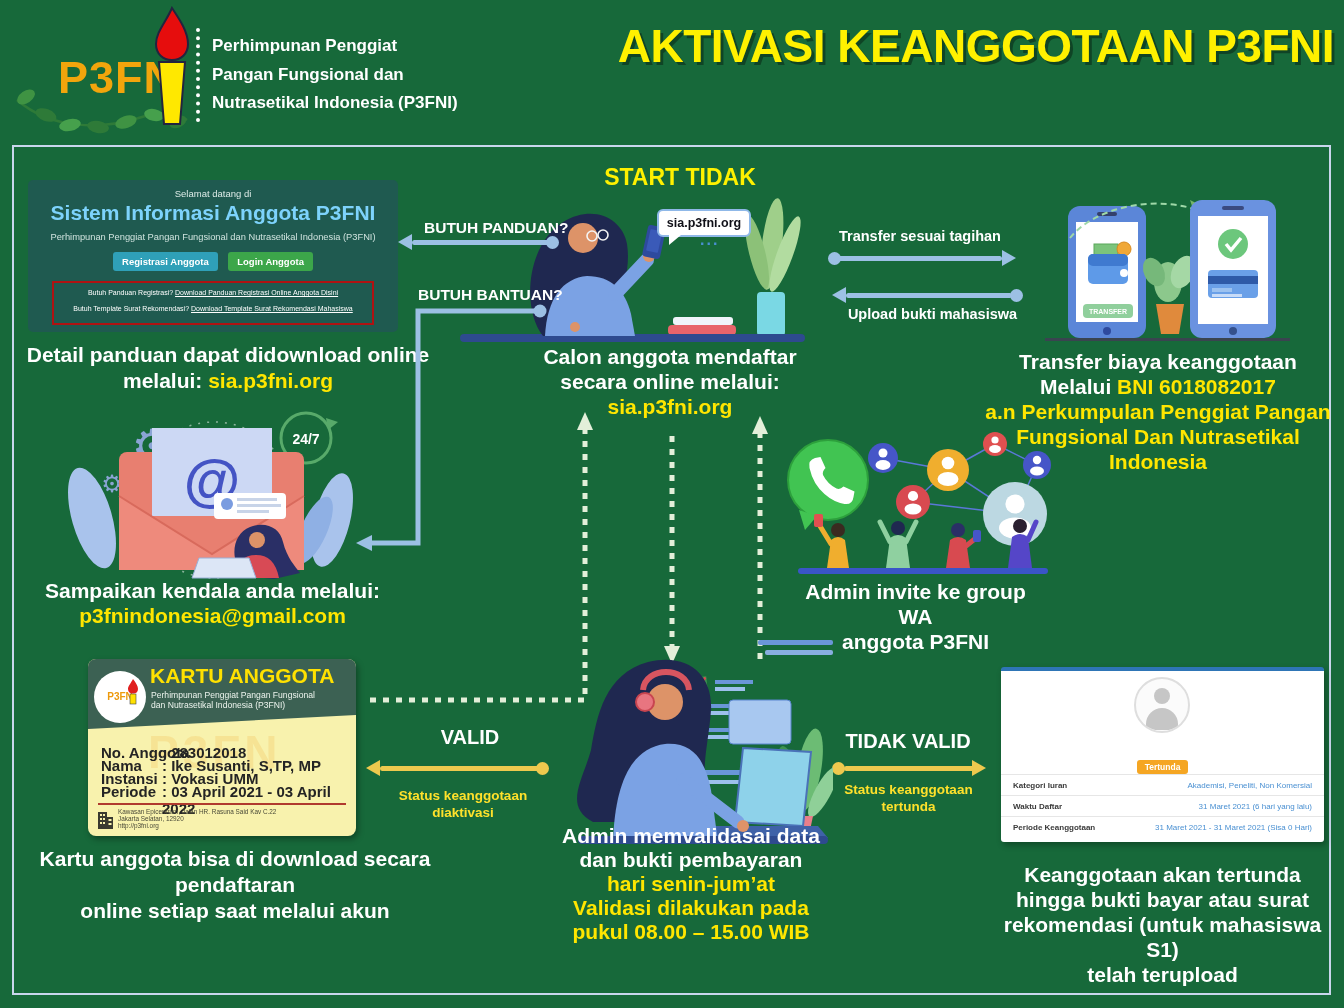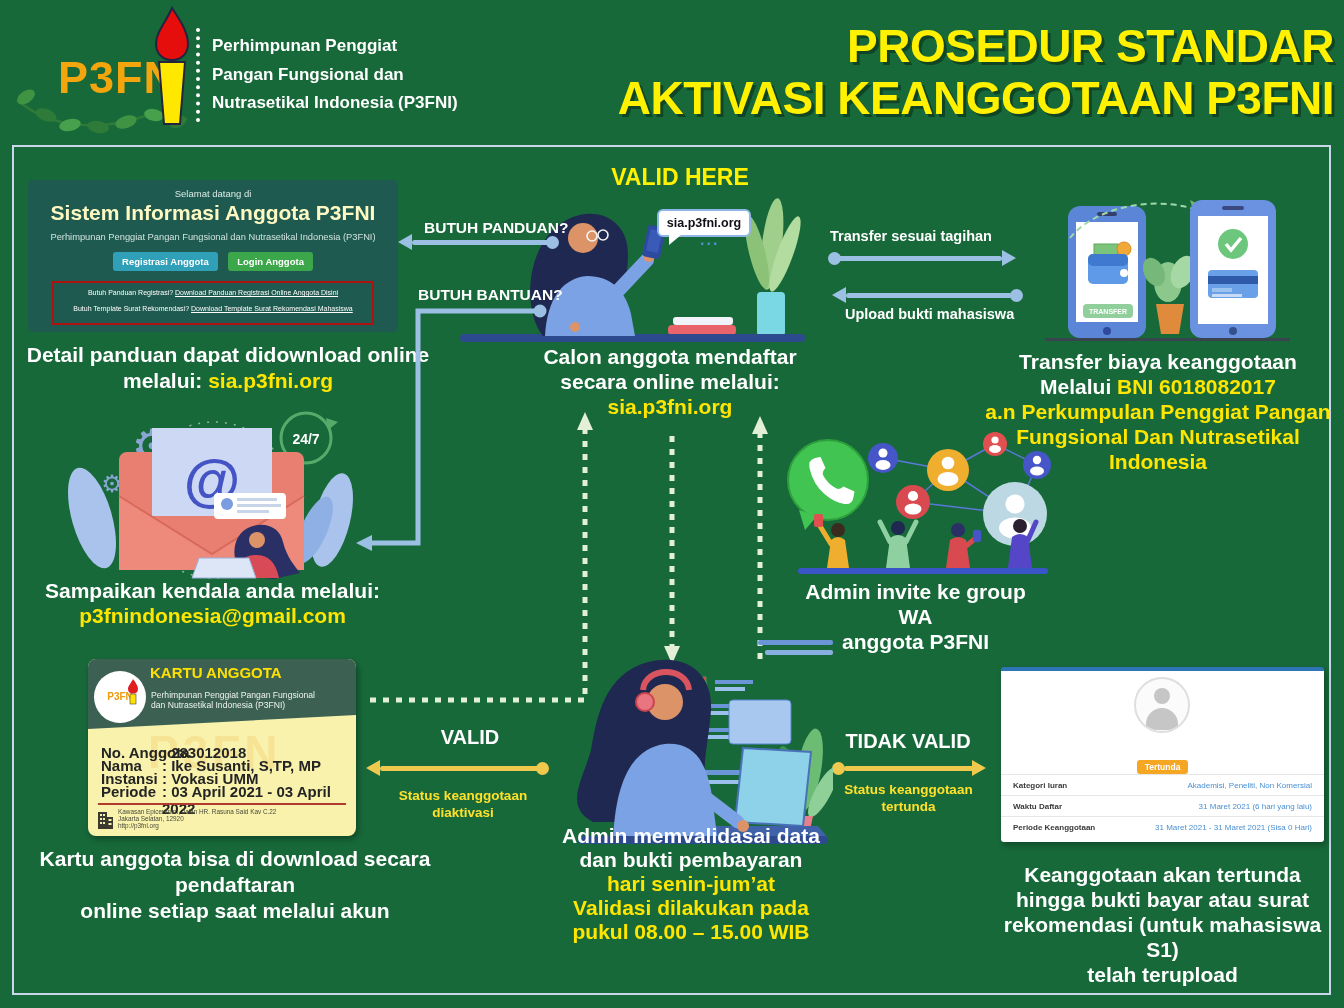--- a/index.html
+++ b/index.html
@@ -12,57 +12,57 @@
   .org-name{position:absolute;left:212px;top:32px;color:#fff;font-weight:bold;font-size:17px;line-height:28.5px;}
   .dotted-sep{position:absolute;left:196px;top:28px;height:94px;border-left:4px dotted #ffffff;}
   .poster-title{position:absolute;right:10px;top:20px;width:740px;text-align:right;color:#FFF100;
                 font-weight:bold;font-size:46px;line-height:52px;letter-spacing:-0.5px;
                 text-shadow:3px 3px 0 rgba(0,0,0,0.35);}
   .logo-text{position:absolute;left:58px;top:52px;font-size:45px;font-weight:bold;color:#F2A50C;letter-spacing:1px;}
   .main-border{position:absolute;left:12px;top:145px;width:1315px;height:846px;border:2px solid #C9D6EC;}
   
   .sia-card{position:absolute;left:28px;top:180px;width:370px;height:152px;background:#1F5A50;border-radius:5px;}
   .sia-welcome{position:absolute;left:0;top:8px;width:100%;text-align:center;color:#dcebe7;font-size:9.5px;}
-  .sia-title{position:absolute;left:0;top:21px;width:100%;text-align:center;color:#fef9c3;font-weight:bold;font-size:21px;}
+  .sia-title{position:absolute;left:0;top:21px;width:100%;text-align:center;color:#7dd3fc;font-weight:bold;font-size:21px;}
   .sia-sub{position:absolute;left:0;top:52px;width:100%;text-align:center;color:#cfe3de;font-size:9.3px;}
   .sia-btns{position:absolute;left:0;top:71px;width:100%;text-align:center;}
   .sia-btn{display:inline-block;font-size:9.5px;font-weight:bold;color:#fff;padding:4px 9px;border-radius:3px;margin:0 3px;}
   .sia-btn.reg{background:#2FA0B8;}
   .sia-btn.log{background:#3CA64A;}
   .sia-redbox{position:absolute;left:24px;top:101px;width:318px;height:40px;border:2px solid #B01212;}
   .sia-link-line{position:absolute;left:0;width:100%;text-align:center;color:#fff;font-size:7px;}
   .sia-link-line u{text-decoration:underline;}
   
   .dot{position:absolute;width:13px;height:13px;border-radius:50%;}
   .bg-blue{background:#9CC0E4;}
   .bg-gold{background:#EEC94E;}
   .line{position:absolute;height:5px;border-radius:3px;}
   .head{position:absolute;width:0;height:0;border-top:8px solid transparent;border-bottom:8px solid transparent;}
   .hl-blue{border-right:14px solid #9CC0E4;}
   .hr-blue{border-left:14px solid #9CC0E4;}
   .hl-gold{border-right:14px solid #EEC94E;}
   .hr-gold{border-left:14px solid #EEC94E;}
   .qlabel{position:absolute;color:#fff;font-weight:bold;font-size:15.5px;}
-  .tlabel{position:absolute;color:#fff;font-weight:bold;font-size:14.5px;}
+  .tlabel{position:absolute;color:#fff;font-weight:bold;font-size:14.5px;text-align:center;}
   .vlabel{position:absolute;color:#fff;font-weight:bold;font-size:20px;text-align:center;}
   .vstatus{position:absolute;color:#FFE12B;font-weight:bold;font-size:13.5px;line-height:17px;text-align:center;}
   
   .bubble{position:absolute;left:657px;top:209px;width:90px;height:24px;background:#fff;border:2px solid #8FB8E8;
           border-radius:6px;text-align:center;font-size:12.5px;font-weight:bold;color:#101018;line-height:24px;}
   .bubble-tail{position:absolute;left:10px;bottom:-10px;width:0;height:0;
                border-top:10px solid #fff;border-right:12px solid transparent;}
   .bubble-dots{position:absolute;left:700px;top:231px;color:#4A90D2;font-weight:bold;font-size:16px;letter-spacing:2px;}
   
   .kartu{position:absolute;left:88px;top:659px;width:268px;height:177px;background:#F8F2AD;border-radius:8px;
          overflow:hidden;box-shadow:2px 3px 6px rgba(0,0,0,0.35);}
   .kartu-head{position:absolute;left:0;top:0;width:100%;height:70px;background:#3C6153;
               -webkit-clip-path:polygon(0 0,100% 0,100% 80%,0 100%);clip-path:polygon(0 0,100% 0,100% 80%,0 100%);}
   .kartu-logo{position:absolute;left:6px;top:12px;width:52px;height:52px;background:#fff;border-radius:50%;}
   .kartu-logo-text{position:absolute;left:0;top:20px;width:100%;text-align:center;font-size:10px;font-weight:bold;color:#ED9A0D;}
-  .kartu-title{position:absolute;left:62px;top:5px;font-size:15px;font-weight:bold;color:#FFE100;}
+  .kartu-title{position:absolute;left:62px;top:5px;font-size:21px;font-weight:bold;color:#FFE100;}
   .kartu-sub{position:absolute;left:63px;top:31px;font-size:8.6px;color:#EDF4EE;line-height:10px;}
   .kartu-row{position:absolute;font-size:15px;font-weight:bold;color:#242424;}
   .kartu-wm{position:absolute;left:60px;top:66px;font-size:46px;font-weight:bold;color:rgba(240,170,50,0.20);letter-spacing:4px;}
   .kartu-line{position:absolute;left:10px;top:144px;width:248px;height:2px;background:#B03A2E;}
   .kartu-foot{position:absolute;left:30px;top:150px;font-size:6.4px;color:#4A4A38;line-height:6.8px;}
   
   .profile{position:absolute;left:1001px;top:667px;width:323px;height:171px;background:#fff;border-radius:3px;
            border-top:4px solid #2E75B6;box-shadow:2px 3px 6px rgba(0,0,0,0.3);}
   .avatar{position:absolute;left:133px;top:6px;width:52px;height:52px;border:2px solid #DEDEDE;border-radius:50%;background:#FBFBFB;overflow:hidden;}
   .avatar-head{position:absolute;left:18px;top:9px;width:16px;height:16px;border-radius:50%;background:#C6C6C6;}
@@ -96,21 +96,20 @@
       <path d="M30,2 C38,14 46,26 46,38 C46,48 39,54 30,54 C21,54 14,48 14,38 C14,26 24,16 30,2 Z" fill="#E60D0D" stroke="#23243F" stroke-width="2"></path>
       <path d="M17,56 L43,56 L38,118 L22,118 Z" fill="#FFE800" stroke="#23243F" stroke-width="2"></path>
     </svg>
     <div class="dotted-sep"></div>
     <div class="org-name">
       <div>Perhimpunan Penggiat</div>
       <div>Pangan Fungsional dan</div>
       <div>Nutrasetikal Indonesia (P3FNI)</div>
     </div>
     <div class="poster-title">
-      <div>PROSEDUR STANDAR</div>
       <div>AKTIVASI KEANGGOTAAN P3FNI</div>
     </div>
   </div>
 
   <div class="main-border"></div>
 
   <div class="sia-card">
     <div class="sia-welcome">Selamat datang di</div>
     <div class="sia-title">Sistem Informasi Anggota P3FNI</div>
     <div class="sia-sub">Perhimpunan Penggiat Pangan Fungsional dan Nutrasetikal Indonesia (P3FNI)</div>
@@ -126,21 +125,21 @@
         <span>Butuh Template Surat Rekomendasi? </span><u>Download Template Surat Rekomendasi Mahasiswa</u>
       </div>
     </div>
   </div>
 
   <div class="cap" style="left:18px;top:342px;width:420px;line-height:26px;">
     <div>Detail panduan dapat didownload online</div>
     <div><span>melalui: </span><span class="yellow">sia.p3fni.org</span></div>
   </div>
 
-  <div class="cap" style="left:555px;top:165px;width:250px;font-size:23px;color:#FFF100;">VALID HERE</div>
+  <div class="cap" style="left:555px;top:165px;width:250px;font-size:23px;color:#FFF100;">START TIDAK</div>
 
   <svg class="abs" style="left:425px;top:186px;" width="392" height="160" viewBox="0 0 392 160">
 
     <g>
       <ellipse cx="347" cy="58" rx="10" ry="46" fill="#9FCF8A" transform="rotate(7 347 58)"></ellipse>
       <ellipse cx="332" cy="66" rx="8" ry="38" fill="#8CC178" transform="rotate(-14 332 66)"></ellipse>
       <ellipse cx="360" cy="68" rx="8" ry="40" fill="#B2DCA0" transform="rotate(20 360 68)"></ellipse>
       <rect x="332" y="106" width="28" height="44" rx="4" fill="#7AD8E4"></rect>
     </g>
 

